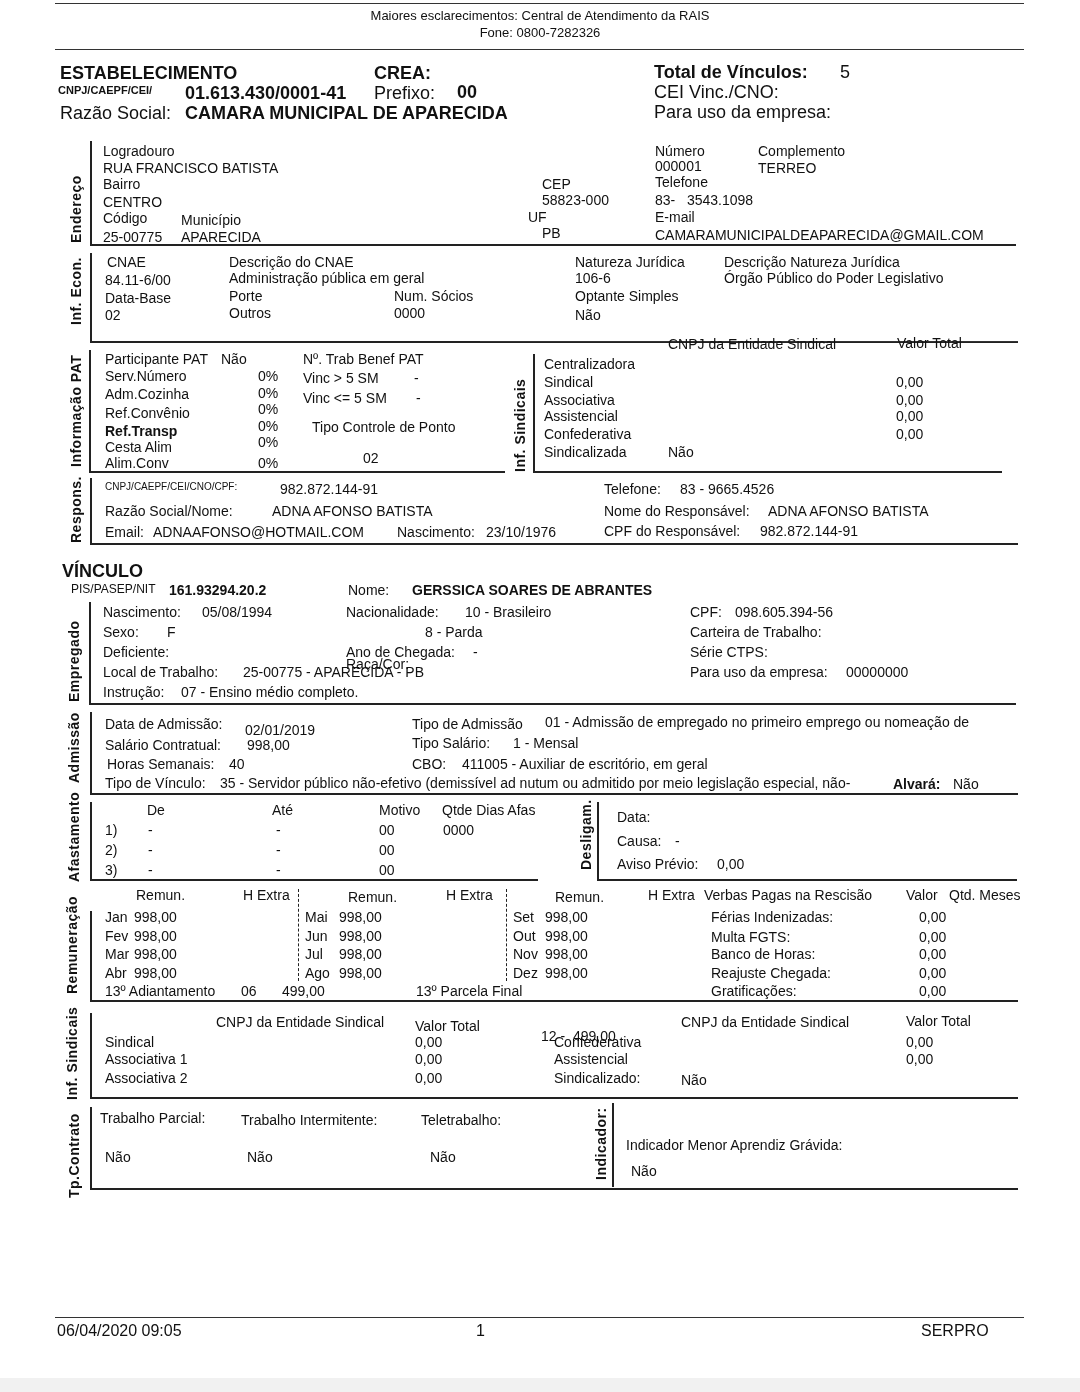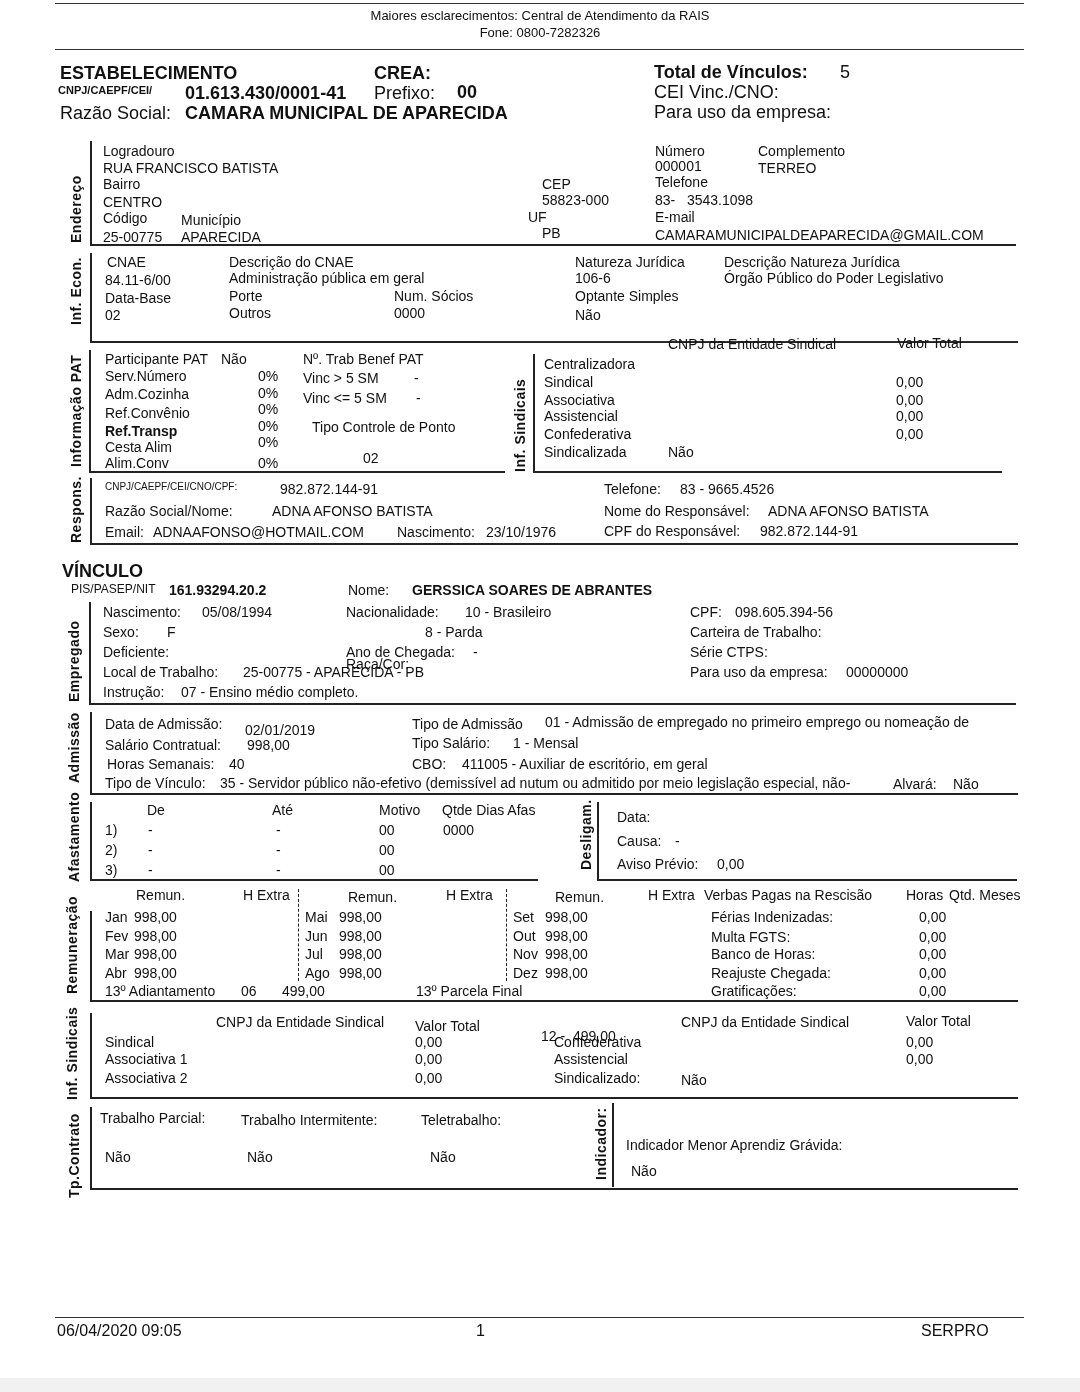--- a/index.html
+++ b/index.html
@@ -189,21 +189,21 @@
 <div class="a" style="left:107px;top:756px;">Horas Semanais:</div>
 <div class="a" style="left:229px;top:756px;">40</div>
 <div class="a" style="left:105px;top:775px;">Tipo de Vínculo:</div>
 <div class="a" style="left:220px;top:775px;">35 - Servidor público não-efetivo (demissível ad nutum ou admitido por meio legislação especial, não-</div>
 <div class="a" style="left:412px;top:716px;">Tipo de Admissão</div>
 <div class="a" style="left:545px;top:714px;">01 - Admissão de empregado no primeiro emprego ou nomeação de</div>
 <div class="a" style="left:412px;top:735px;">Tipo Salário:</div>
 <div class="a" style="left:513px;top:735px;">1 - Mensal</div>
 <div class="a" style="left:412px;top:756px;">CBO:</div>
 <div class="a" style="left:462px;top:756px;">411005 - Auxiliar de escritório, em geral</div>
-<div class="a" style="left:893px;top:776px;">Alvará:</div>
+<div class="a" style="left:893px;top:776px;font-weight:bold;">Alvará:</div>
 <div class="a" style="left:953px;top:776px;">Não</div>
 
 <div class="vt" style="left:66px;top:882px;">Afastamento</div>
 <div class="vl" style="left:90px;top:802px;height:78px;"></div>
 <div class="hl" style="left:90px;top:879px;width:448px;"></div>
 <div class="a" style="left:147px;top:802px;">De</div>
 <div class="a" style="left:272px;top:802px;">Até</div>
 <div class="a" style="left:379px;top:802px;">Motivo</div>
 <div class="a" style="left:442px;top:802px;">Qtde Dias Afas</div>
 <div id="afast-rows">
@@ -269,21 +269,21 @@
     <div class="a" style="left: 545px; top: 946px;">998,00</div>
     <div class="a" style="left: 513px; top: 965px;">Dez</div>
     <div class="a" style="left: 545px; top: 965px;">998,00</div>
   </div>
 <div class="a" style="left:105px;top:983px;">13º Adiantamento</div>
 <div class="a" style="left:241px;top:983px;">06</div>
 <div class="a" style="left:282px;top:983px;">499,00</div>
 <div class="a" style="left:416px;top:983px;">13º Parcela Final</div>
 <div class="a" style="left:541px;top:983px;white-space:pre;margin-top:45px;">12 -  499,00</div>
 <div class="a" style="left:704px;top:887px;">Verbas Pagas na Rescisão</div>
-<div class="a" style="left:906px;top:887px;">Horas</div>
+<div class="a" style="left:906px;top:887px;">Valor</div>
 <div class="a" style="left:949px;top:887px;">Qtd. Meses</div>
 <div id="verbas-rows">
     <div class="a" style="left: 711px; top: 909px;">Férias Indenizadas:</div>
     <div class="a" style="left: 919px; top: 909px;">0,00</div>
     <div class="a" style="left: 711px; top: 929px;">Multa FGTS:</div>
     <div class="a" style="left: 919px; top: 929px;">0,00</div>
     <div class="a" style="left: 711px; top: 946px;">Banco de Horas:</div>
     <div class="a" style="left: 919px; top: 946px;">0,00</div>
     <div class="a" style="left: 711px; top: 965px;">Reajuste Chegada:</div>
     <div class="a" style="left: 919px; top: 965px;">0,00</div>

